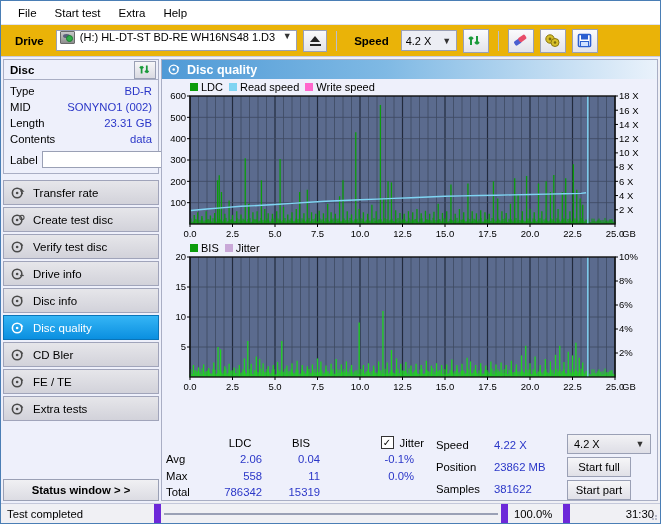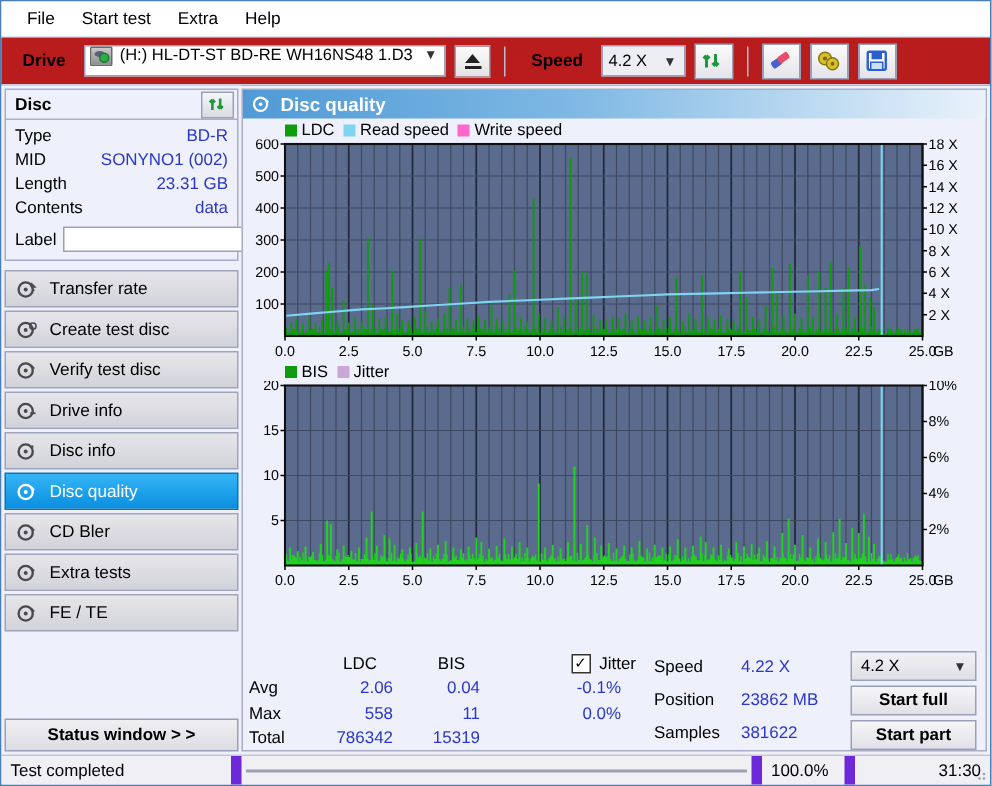--- a/index.html
+++ b/index.html
@@ -44,21 +44,21 @@
   .glyph-close { font-size:14px; line-height:1; font-family:"Liberation Sans",sans-serif; }
   
   .menubar {
     height:24px; background:#fff; display:flex; align-items:center;
     padding-left:8px; flex:0 0 24px; border-bottom:1px solid #dfe3ef;
   }
   .menu-item { padding:3px 9px; font-size:11.5px; color:#000; }
   
   .toolbar {
     height:32px; flex:0 0 32px;
-    background:#b91c1c; display:flex; align-items:center;
+    background:#eab308; display:flex; align-items:center;
     padding:0 6px; gap:6px; border-bottom:1px solid #c8cbe0;
   }
   .tb-label { font-weight:bold; font-size:11.5px; color:#000; padding:0 6px 0 8px; }
   .drive-combo {
     flex:0 0 232px; height:21px; background:#fff; border:1px solid #9aa0b5;
     display:flex; gap:5px; padding:0 2px 0 3px; font-size:11px;
   }
   .drive-ico {
     width:15px;height:13px;flex:0 0 15px;position:relative;
     background:linear-gradient(#c9c9c9,#8e8e8e);
@@ -154,22 +154,22 @@
   .spd-grid { display:grid; grid-template-columns:58px 70px; align-items:center; margin-left:12px; row-gap:0; }
   .spd-grid .k { color:#000; }
   .spd-grid .v { color:#2b37c8; }
   .right-ctrls { margin-left:auto; display:flex; flex-direction:column; gap:3px; padding-right:2px; }
   .sel-speed {
     width:84px;height:20px;background:linear-gradient(#f2f2f5,#dedee6);border:1px solid #9aa0b5;
     display:flex;align-items:center;padding:0 3px 0 6px;font-size:11px;color:#000;
   }
   .sel-speed span:first-child{flex:1;}
   .act-btn {
-    width:84px;height:20px;border:1px solid #9aa0b5;background:linear-gradient(#f6f6f8,#e0e0e7);
-    display:flex;align-items:center;justify-content:center;font-size:11.3px;color:#000;font-weight:bold;
+    width:64px;height:20px;border:1px solid #9aa0b5;background:linear-gradient(#f6f6f8,#e0e0e7);
+    display:flex;align-items:center;justify-content:center;font-size:11.3px;color:#000;
   }
   
   .statusbar {
     height:20px; flex:0 0 20px; display:flex; align-items:stretch;
     background:#f0f0f4; border-top:1px solid #c4c8da;
   }
   .sb-cell { display:flex; align-items:center; padding:0 6px; font-size:11.3px; color:#000; border-right:7px solid #6d28d9; }
   .sb-msg { width:160px; flex:0 0 160px; }
   .sb-prog { flex:1; padding:2px 3px; display:flex; }
   .prog-outer { flex:1; border:1px solid #9aa0b5; background:#fff; padding:0; }
@@ -340,29 +340,29 @@
               <path d="M11 4 L13.5 6.5" stroke="#4a4a4a" stroke-width="1.4"></path>
             </svg>
           <span>CD Bler</span>
         </div>
         <div class="nav-btn">
           <svg class="nico" viewBox="0 0 16 16">
               <circle cx="7" cy="8" r="5.4" fill="none" stroke="#4a4a4a" stroke-width="1.8"></circle>
               <circle cx="7" cy="8" r="1.5" fill="#4a4a4a"></circle>
               <path d="M11 4 L13.5 6.5" stroke="#4a4a4a" stroke-width="1.4"></path>
             </svg>
-          <span>Extra tests</span>
+          <span>FE / TE</span>
         </div>
         <div class="nav-btn">
           <svg class="nico" viewBox="0 0 16 16">
               <circle cx="7" cy="8" r="5.4" fill="none" stroke="#4a4a4a" stroke-width="1.8"></circle>
               <circle cx="7" cy="8" r="1.5" fill="#4a4a4a"></circle>
               <path d="M11 4 L13.5 6.5" stroke="#4a4a4a" stroke-width="1.4"></path>
             </svg>
-          <span>FE / TE</span>
+          <span>Extra tests</span>
         </div>
       </div>
 
       <div class="spacer"></div>
       <div class="status-btn">Status window &gt; &gt;</div>
     </div>
 
     <div class="main">
       <div class="main-header">
         <svg width="13" height="13" viewBox="0 0 16 16">

